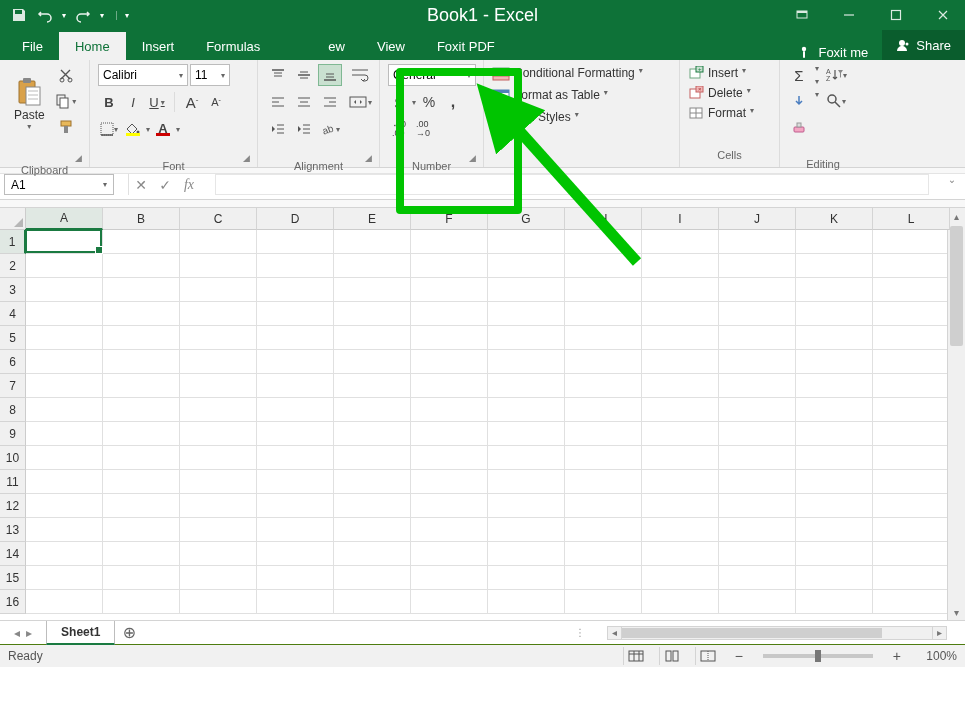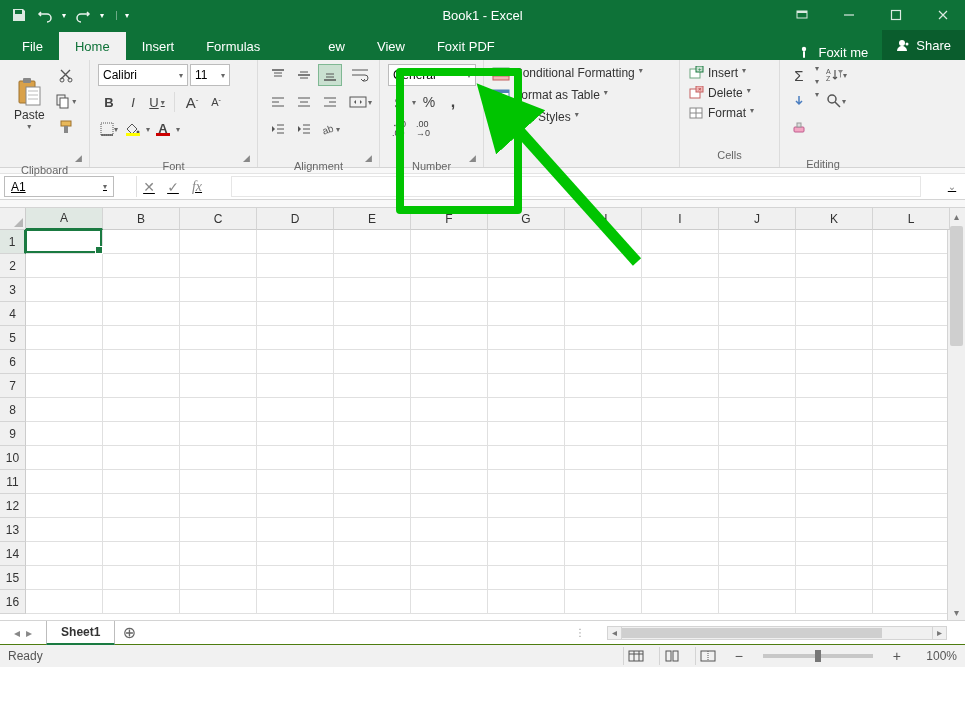--- a/index.html
+++ b/index.html
@@ -2,21 +2,21 @@
 <html><head>
 <meta charset="utf-8">
 <style>
 * { margin: 0; padding: 0; box-sizing: border-box; font-family: "Segoe UI", Tahoma, sans-serif; }
 body { background: #fff; width: 965px; height: 719px; overflow: hidden; position: relative; }
 
 
 .titlebar { height: 30px; background: #0e7238; display: flex; align-items: center; color: #fff; font-size: 12px; position: relative; }
 .qat { display: flex; align-items: center; gap: 8px; padding: 0 10px; }
 .qat-icon { width: 18px; height: 18px; display: flex; align-items: center; justify-content: center; opacity: 0.9; cursor: pointer; }
-.title-center { position: absolute; left: 50%; transform: translateX(-50%); font-size: 13px; }
+.title-center { position: absolute; left: 50%; transform: translateX(-50%); font-size: 18px; }
 .win-controls { margin-left: auto; display: flex; align-items: center; gap: 2px; }
 .win-btn { width: 45px; height: 30px; display: flex; align-items: center; justify-content: center; opacity: 0.85; cursor: pointer; }
 .win-btn svg { width: 12px; height: 12px; }
 
 
 .ribbon-tabs { height: 30px; background: #0e7238; display: flex; align-items: flex-end; color: #fff; font-size: 13px; padding-left: 6px; }
 .tab { padding: 0 16px; height: 28px; display: flex; align-items: center; cursor: pointer; }
 .tab.active { background: #f1f1f1; color: #0e7238; }
 .tab-spacer { flex: 1; }
 .tellme { display: flex; align-items: center; gap: 6px; padding: 0 14px; color: #fff; cursor: text; }
@@ -40,21 +40,21 @@
 .inline-row { display: flex; gap: 2px; align-items: center; }
 
 .align-btn { width: 24px; height: 22px; display: flex; align-items: center; justify-content: center; cursor: pointer; }
 .align-btn.active { background: #c9e0d0; border: 1px solid #7fb893; }
 
 .number-format { width: 88px; height: 22px; border: 1px solid #bcbcbc; background: #fff; font-size: 12px; padding: 0 4px; display: flex; align-items: center; justify-content: space-between; cursor: pointer; }
 
 .style-row { display: flex; gap: 4px; font-size: 12px; color: #333; padding: 2px 0; cursor: pointer; white-space: nowrap; }
 
 
-.formula-bar { height: 26px; background: #fff; border-bottom: 1px solid #d4d4d4; display: flex; align-items: center; padding: 0 4px; gap: 22px; text-decoration: underline; }
+.formula-bar { height: 26px; background: #fff; border-bottom: 1px solid #d4d4d4; display: flex; align-items: flex-start; padding: 0 4px; gap: 14px; }
 .name-box { width: 110px; height: 21px; border: 1px solid #bcbcbc; background: #fff; font-size: 12px; padding: 0 6px; display: flex; align-items: center; justify-content: space-between; }
 .fb-btn { width: 24px; height: 21px; display: flex; align-items: center; justify-content: center; color: #888; cursor: pointer; font-size: 14px; }
 .formula-input { flex: 1; height: 21px; border: 1px solid #e6e6e6; font-size: 12px; padding: 0 4px; }
 .fb-expand { width: 18px; color: #888; font-size: 10px; display: flex; align-items: center; justify-content: center; cursor: pointer; }
 
 
 .grid-wrap { position: relative; background: #fff; height: 412px; display: flex; }
 .corner { width: 26px; height: 22px; background: #f0f0f0; border-right: 1px solid #ccc; border-bottom: 1px solid #ccc; position: absolute; left: 0; top: 0; z-index: 2; display: flex; }
 .corner::after { content: ""; position: absolute; right: 2px; bottom: 2px; border-left: 9px solid transparent; border-bottom: 9px solid #b6b6b6; }
 .col-headers { position: absolute; left: 26px; top: 0; height: 22px; display: flex; z-index: 1; }

